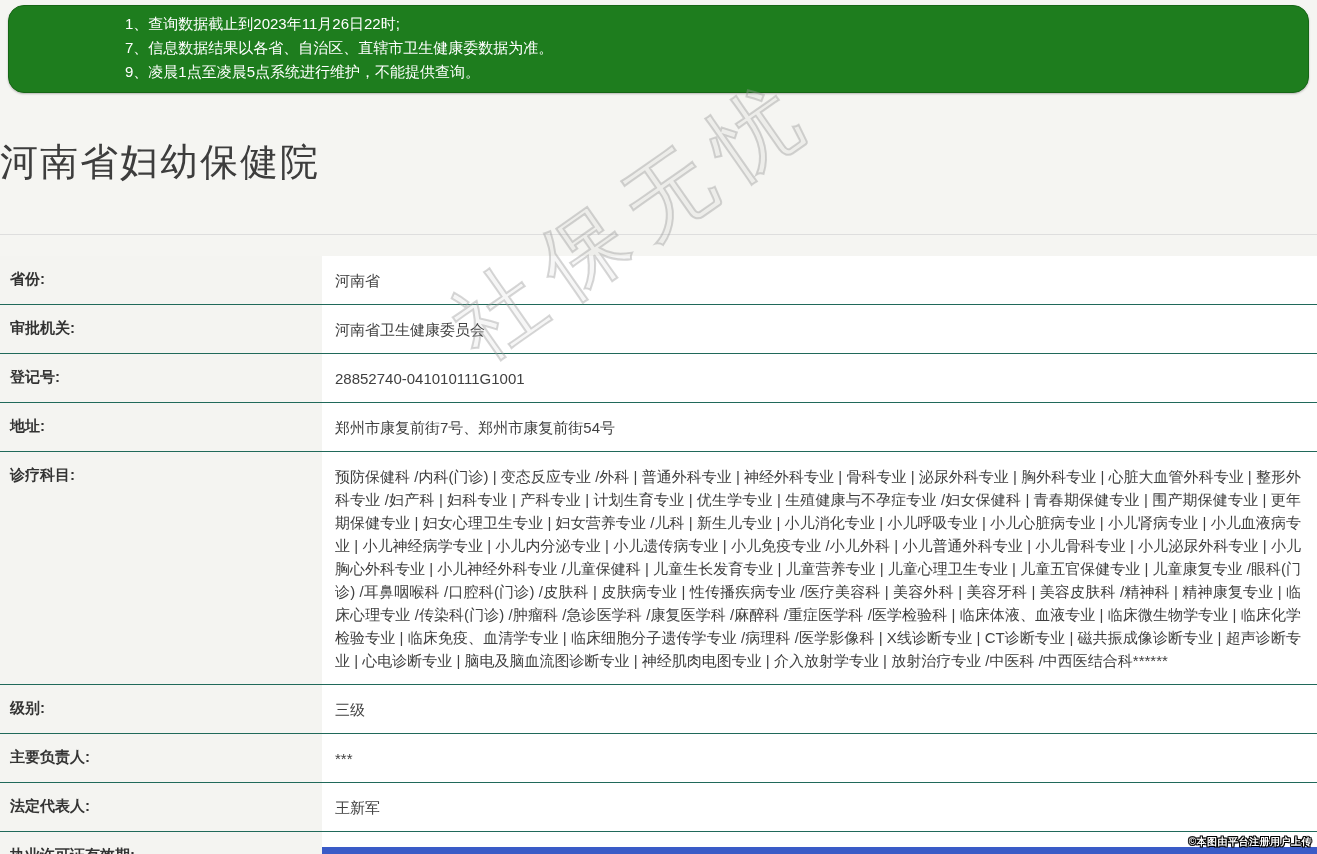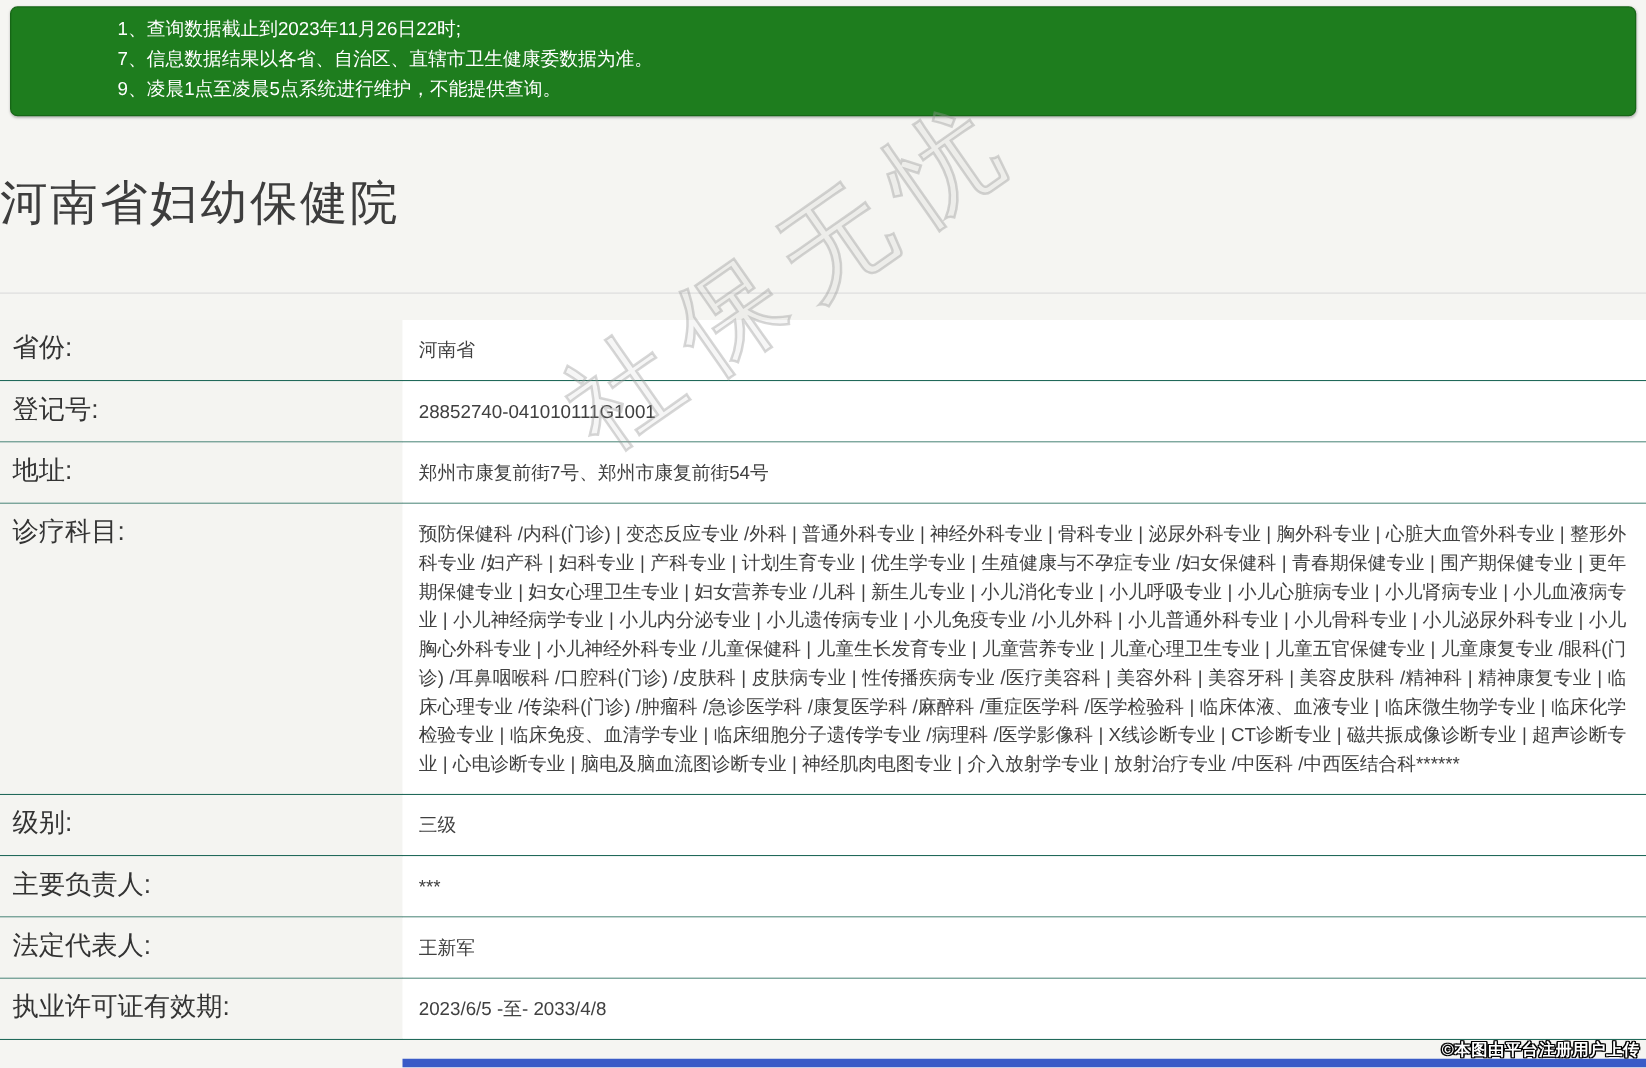--- a/index.html
+++ b/index.html
@@ -8,22 +8,22 @@
     position:relative;
     background:#f5f5f2;
     font-family:"Liberation Sans","DejaVu Sans",sans-serif;
     color:#333;
   }
   
   .notice-banner {
     margin:5px 8px 0 8px;
     background:#1e7d1e;
     border:1px solid #166616;
-    border-radius:6px;
-    padding:6px 20px 8px 85px;
+    border-radius:16px;
+    padding:6px 20px 8px 116px;
     box-shadow:0 1px 2px rgba(0,0,0,.25);
   }
   .notice-line {
     color:#ffffff;
     font-size:15px;
     line-height:24px;
     white-space:nowrap;
   }
   
   .title-wrap {
@@ -35,22 +35,22 @@
     font-weight:400;
     color:#3d3d3d;
     letter-spacing:2px;
   }
   
   .details-table { margin-top:21px; }
   .row { display:flex; border-bottom:1px solid #20695a; }
   .cell-label {
     flex:0 0 322px;
     background:#f4f4f1;
-    font-weight:normal;
-    font-size:21px;
+    font-weight:bold;
+    font-size:15px;
     color:#333;
     padding:14px 10px 14px 10px;
     line-height:18px;
   }
   .cell-value {
     flex:1;
     background:#ffffff;
     font-size:15px;
     color:#404040;
     padding:13px 16px 12px 13px;
@@ -76,21 +76,21 @@
   .bottom-bar {
     position:absolute;
     left:322px; right:0; bottom:0;
     height:7px;
     background:#3a5bc7;
     z-index:6;
   }
   .image-credit {
     position:absolute;
     right:5px; bottom:5px;
-    font-size:13px;
+    font-size:10px;
     font-weight:bold;
     color:#ffffff;
     text-shadow:-1px -1px 0 #000, 1px -1px 0 #000, -1px 1px 0 #000, 1px 1px 0 #000, 0 1px 0 #000, 0 -1px 0 #000, 1px 0 0 #000, -1px 0 0 #000;
     z-index:7;
     letter-spacing:0.5px;
     padding-left:23px;
   }
 </style>
 </head>
 <body>
@@ -102,20 +102,24 @@
   </div>
 
 <div class="title-wrap">
   <h1 class="page-title">河南省妇幼保健院</h1>
 </div>
 
 <div class="details-table" id="details-table">
     <div class="row">
       <div class="cell-label">省份:</div>
       <div class="cell-value">河南省</div>
+    </div>
+    <div class="row">
+      <div class="cell-label">审批机关:</div>
+      <div class="cell-value">河南省卫生健康委员会</div>
     </div>
     <div class="row">
       <div class="cell-label">登记号:</div>
       <div class="cell-value">28852740-041010111G1001</div>
     </div>
     <div class="row">
       <div class="cell-label">地址:</div>
       <div class="cell-value">郑州市康复前街7号、郑州市康复前街54号</div>
     </div>
     <div class="row">

